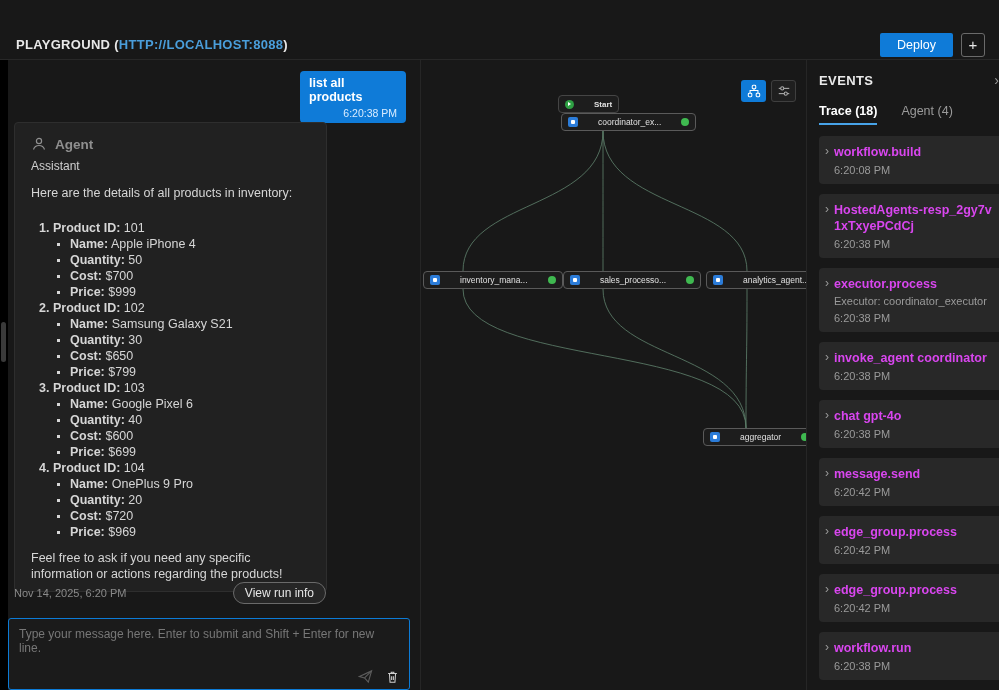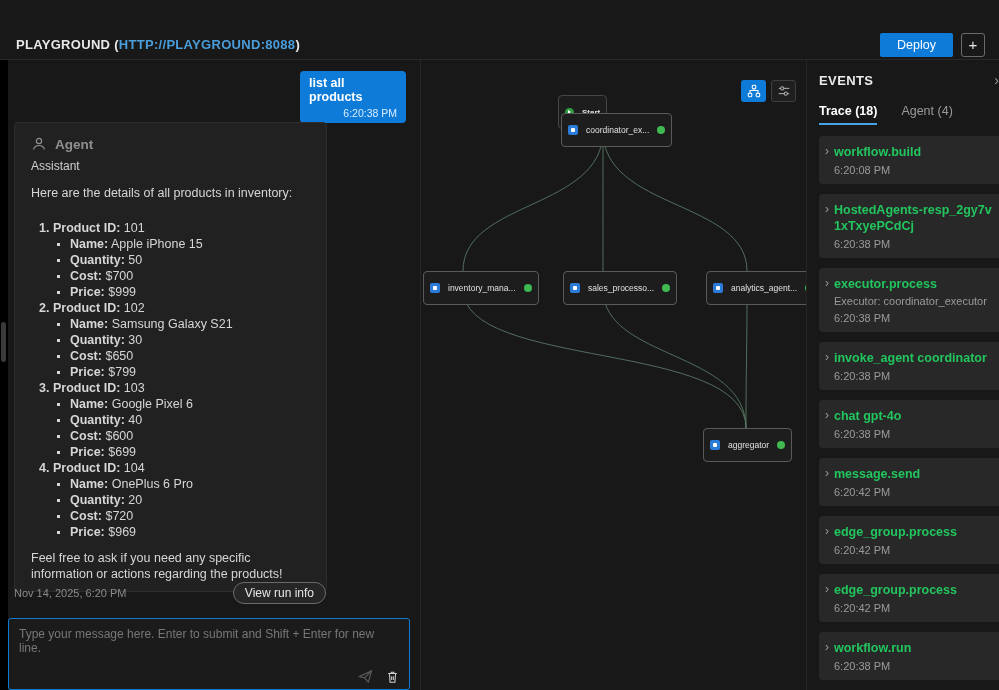--- a/index.html
+++ b/index.html
@@ -52,41 +52,41 @@
   .input-wrap textarea::placeholder { color:#777; }
   .input-icons { position:absolute; right:10px; bottom:5px; display:flex; gap:13px; align-items:center; }
   .ibtn { background:none; border:none; padding:0; cursor:pointer; line-height:0; }
 
   
   .graph-panel { position:absolute; left:420px; top:60px; width:386px; height:630px; background:#181818; border-left:1px solid #262626; }
   .edges { position:absolute; left:0; top:0; }
   .gbtn { position:absolute; width:25px; height:22px; border-radius:3px; display:flex; align-items:center; justify-content:center; cursor:pointer; border:none; }
   .gbtn.primary { background:#0f7bd8; left:320px; top:20px; }
   .gbtn.secondary { left:350px; top:20px; background:#1f1f1f; border:1px solid #3f3f3f; }
-  .gnode { position:absolute; height:18px; display:flex; align-items:center; gap:8px; padding:16px 6px; background:#1d1d1d; border:1px solid #5a5a5a; border-radius:4px; font-size:8.5px; color:#e0e0e0; white-space:nowrap; cursor:pointer; }
+  .gnode { position:absolute; height:18px; display:flex; align-items:center; gap:20px; padding:8px 6px; background:#1d1d1d; border:1px solid #5a5a5a; border-radius:4px; font-size:8.5px; color:#e0e0e0; white-space:nowrap; cursor:pointer; }
   .gnode.start { height:15px; border-color:#454545; font-weight:bold; font-size:8px; }
   .agent-ic { width:10px; height:10px; background:#2b7cd9; border-radius:2px; position:relative; flex:none; }
   .agent-ic::after { content:""; position:absolute; inset:3px; background:#fff; border-radius:1px; }
   .start-ic { width:9px; height:9px; border-radius:50%; background:#2ea043; position:relative; flex:none; }
   .start-ic::after { content:""; position:absolute; left:3px; top:2.5px; border-left:3px solid #fff; border-top:2px solid transparent; border-bottom:2px solid transparent; }
   .status { width:8px; height:8px; border-radius:50%; background:#3fb950; flex:none; }
 
   
   .events-panel { position:absolute; left:806px; top:60px; width:193px; height:630px; background:#181818; border-left:1px solid #262626; padding-left:12px; overflow:hidden; }
   .events-head { display:flex; justify-content:space-between; align-items:center; margin-top:12px; }
   .events-title { font-size:13px; font-weight:bold; color:#eaeaea; letter-spacing:.4px; }
   .chev { color:#9a9a9a; font-size:14px; cursor:pointer; }
   .etabs { display:flex; gap:24px; margin-top:16px; }
   .etab { font-size:12.5px; color:#9a9a9a; padding-bottom:5px; cursor:pointer; }
   .etab.active { color:#fff; font-weight:bold; border-bottom:2px solid #47a3e8; }
   .elist { margin-top:11px; display:flex; flex-direction:column; gap:10px; }
   .ecard { background:#282828; border-radius:4px; padding:8px 6px 8px 6px; display:flex; gap:5px; margin-right:-5px; cursor:pointer; }
   .echev { color:#9a9a9a; font-size:12px; line-height:15px; }
   .ebody { flex:1; min-width:0; }
-  .etitle { font-size:12.5px; font-weight:bold; color:#22c55e; line-height:16px; word-break:break-all; }
+  .etitle { font-size:12.5px; font-weight:bold; color:#d946ef; line-height:16px; word-break:break-all; }
   .esub { font-size:11px; color:#9a9a9a; margin-top:3px; line-height:13px; }
   .etime { font-size:11px; color:#9a9a9a; margin-top:4px; }
 </style>
 </head>
 <body>
 
 <div class="window">
 
   <div class="tabbar">
     <div class="tab">
@@ -104,21 +104,21 @@
             <rect x="1.5" y="2.5" width="13" height="11" rx="1"></rect>
             <line x1="8" y1="2.5" x2="8" y2="13.5"></line>
           </svg>
       </span>
       <span class="more" style="cursor:pointer;">⋯</span>
     </div>
   </div>
 
   <div class="appheader">
     <div class="ph-title">
-      <span>PLAYGROUND (</span><a href="#" class="ph-link">HTTP://PLAYGROUND:8088</a><span>)</span>
+      <span>PLAYGROUND (</span><a href="#" class="ph-link">HTTP://LOCALHOST:8088</a><span>)</span>
     </div>
     <button class="deploy-btn">Deploy</button>
     <button class="add-btn">+</button>
   </div>
 
   <div class="left-rail">
     <div class="rail-handle"></div>
   </div>
 
   <div class="chat-panel">
@@ -138,21 +138,21 @@
         </span>
         <span>Agent</span>
       </div>
       <div class="assistant">Assistant</div>
       <div class="intro">Here are the details of all products in inventory:</div>
 
       <ol class="plist">
         <li>
           <div><span class="b">Product ID:</span> <span>101</span></div>
           <ul class="sub">
-            <li><span class="b">Name:</span> <span>Apple iPhone 15</span></li>
+            <li><span class="b">Name:</span> <span>Apple iPhone 4</span></li>
             <li><span class="b">Quantity:</span> <span>50</span></li>
             <li><span class="b">Cost:</span> <span>$700</span></li>
             <li><span class="b">Price:</span> <span>$999</span></li>
           </ul>
         </li>
         <li>
           <div><span class="b">Product ID:</span> <span>102</span></div>
           <ul class="sub">
             <li><span class="b">Name:</span> <span>Samsung Galaxy S21</span></li>
             <li><span class="b">Quantity:</span> <span>30</span></li>
@@ -165,21 +165,21 @@
           <ul class="sub">
             <li><span class="b">Name:</span> <span>Google Pixel 6</span></li>
             <li><span class="b">Quantity:</span> <span>40</span></li>
             <li><span class="b">Cost:</span> <span>$600</span></li>
             <li><span class="b">Price:</span> <span>$699</span></li>
           </ul>
         </li>
         <li>
           <div><span class="b">Product ID:</span> <span>104</span></div>
           <ul class="sub">
-            <li><span class="b">Name:</span> <span>OnePlus 6 Pro</span></li>
+            <li><span class="b">Name:</span> <span>OnePlus 9 Pro</span></li>
             <li><span class="b">Quantity:</span> <span>20</span></li>
             <li><span class="b">Cost:</span> <span>$720</span></li>
             <li><span class="b">Price:</span> <span>$969</span></li>
           </ul>
         </li>
       </ol>
 
       <div class="outro">Feel free to ask if you need any specific information or actions regarding the products!</div>
     </div>
 

